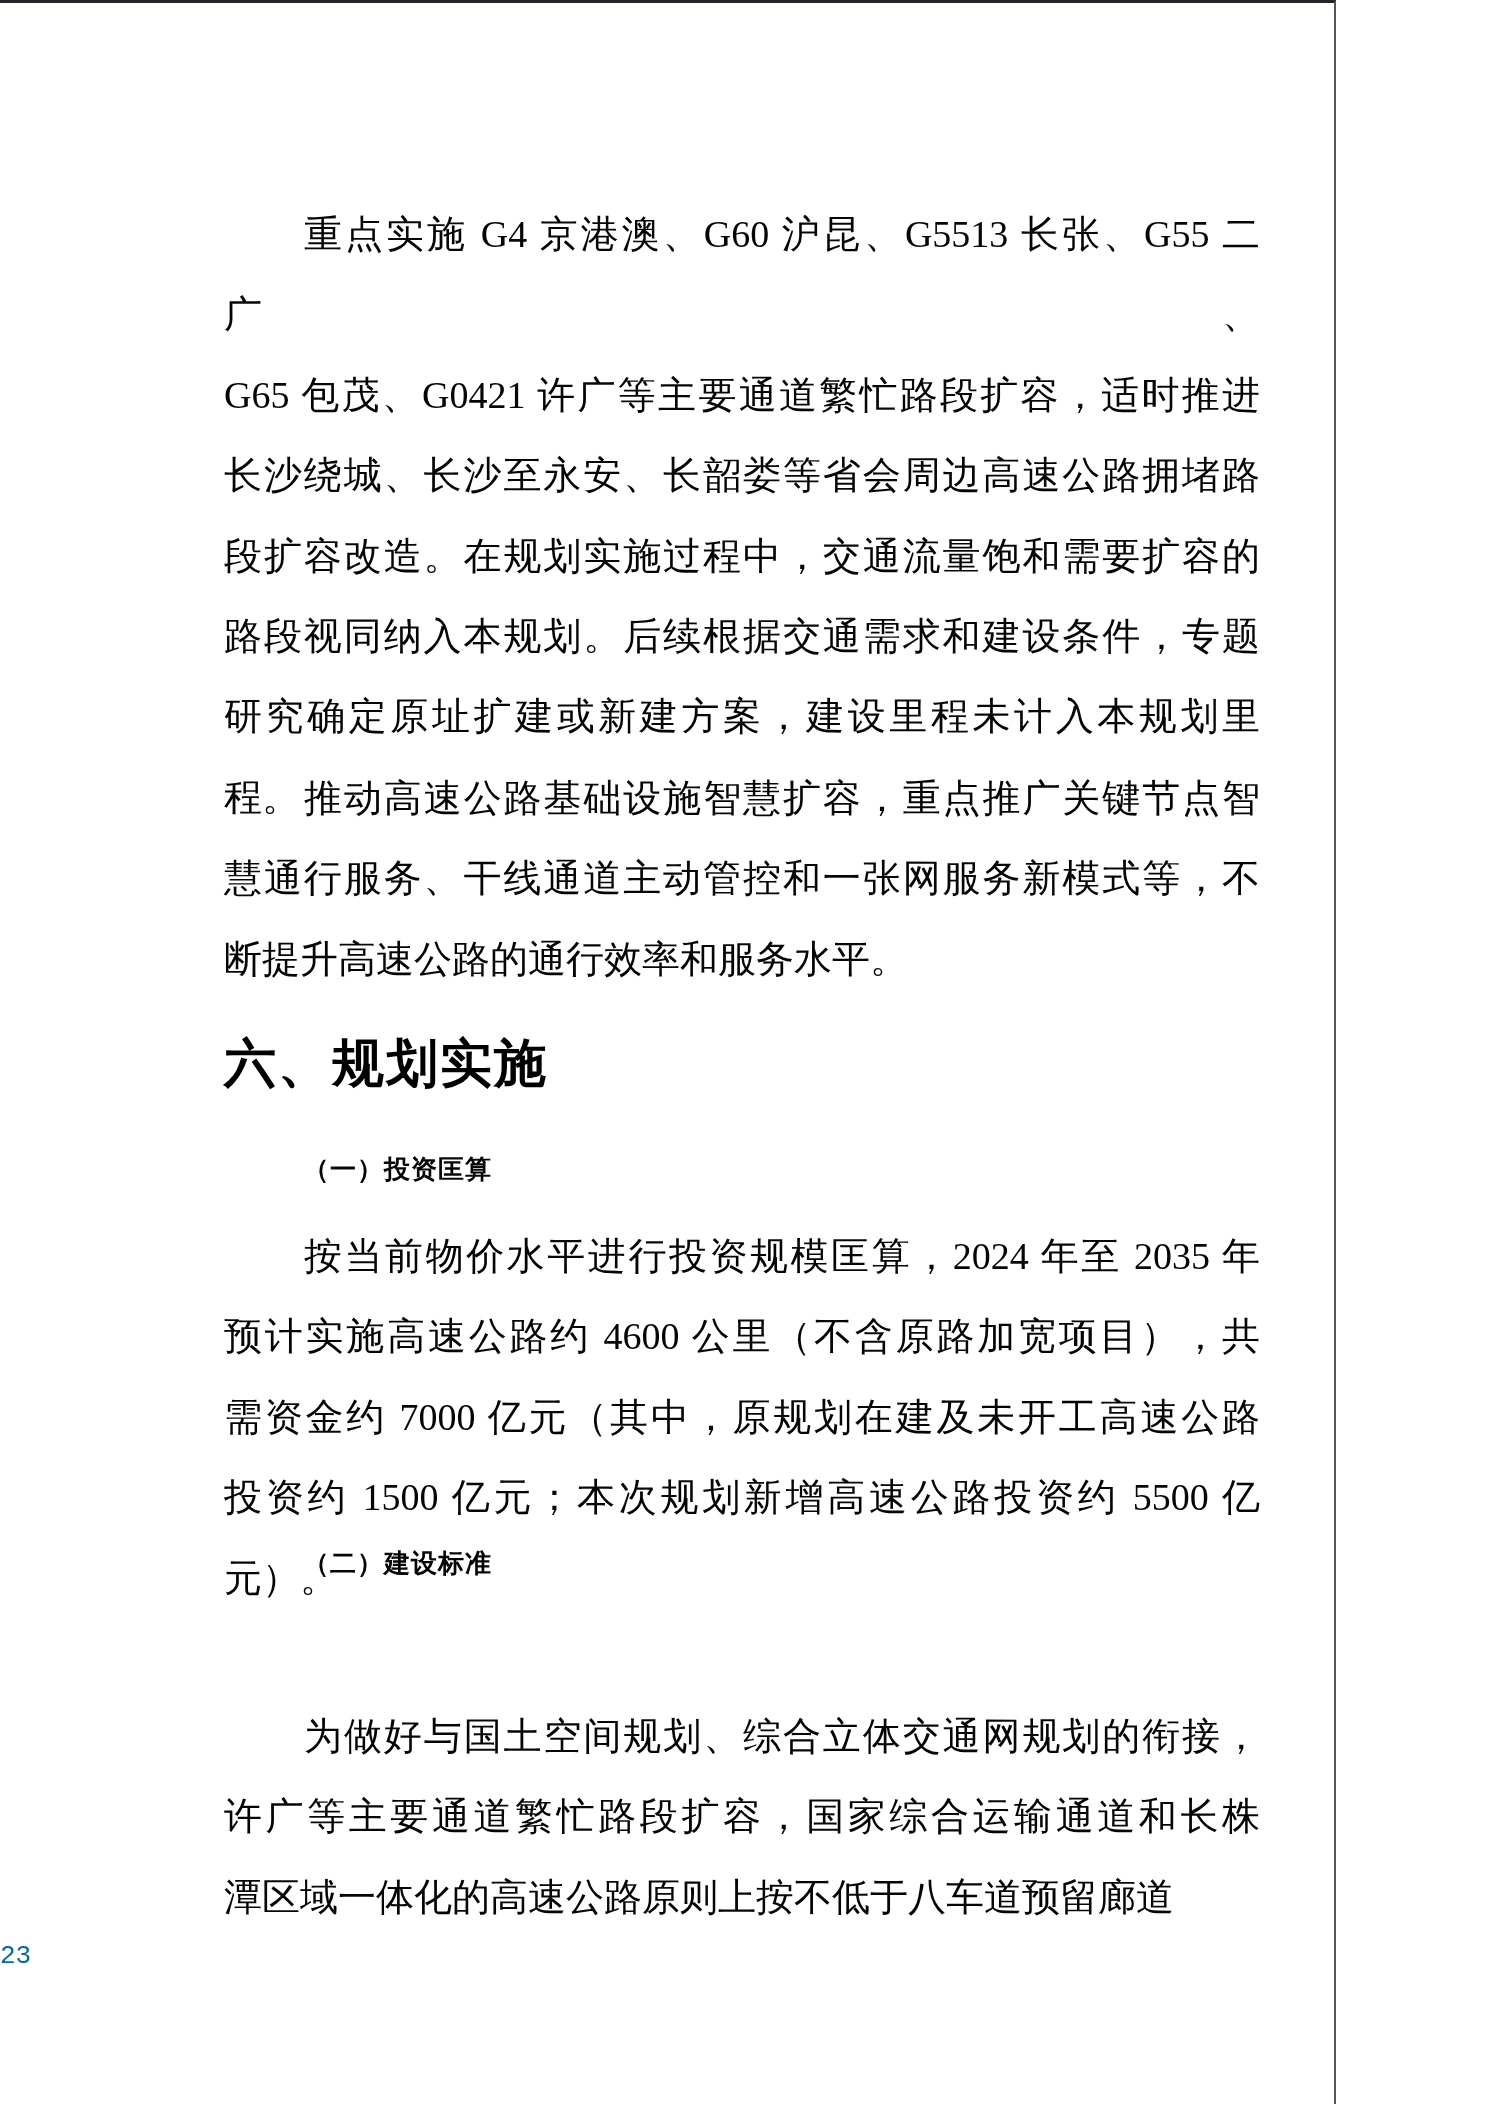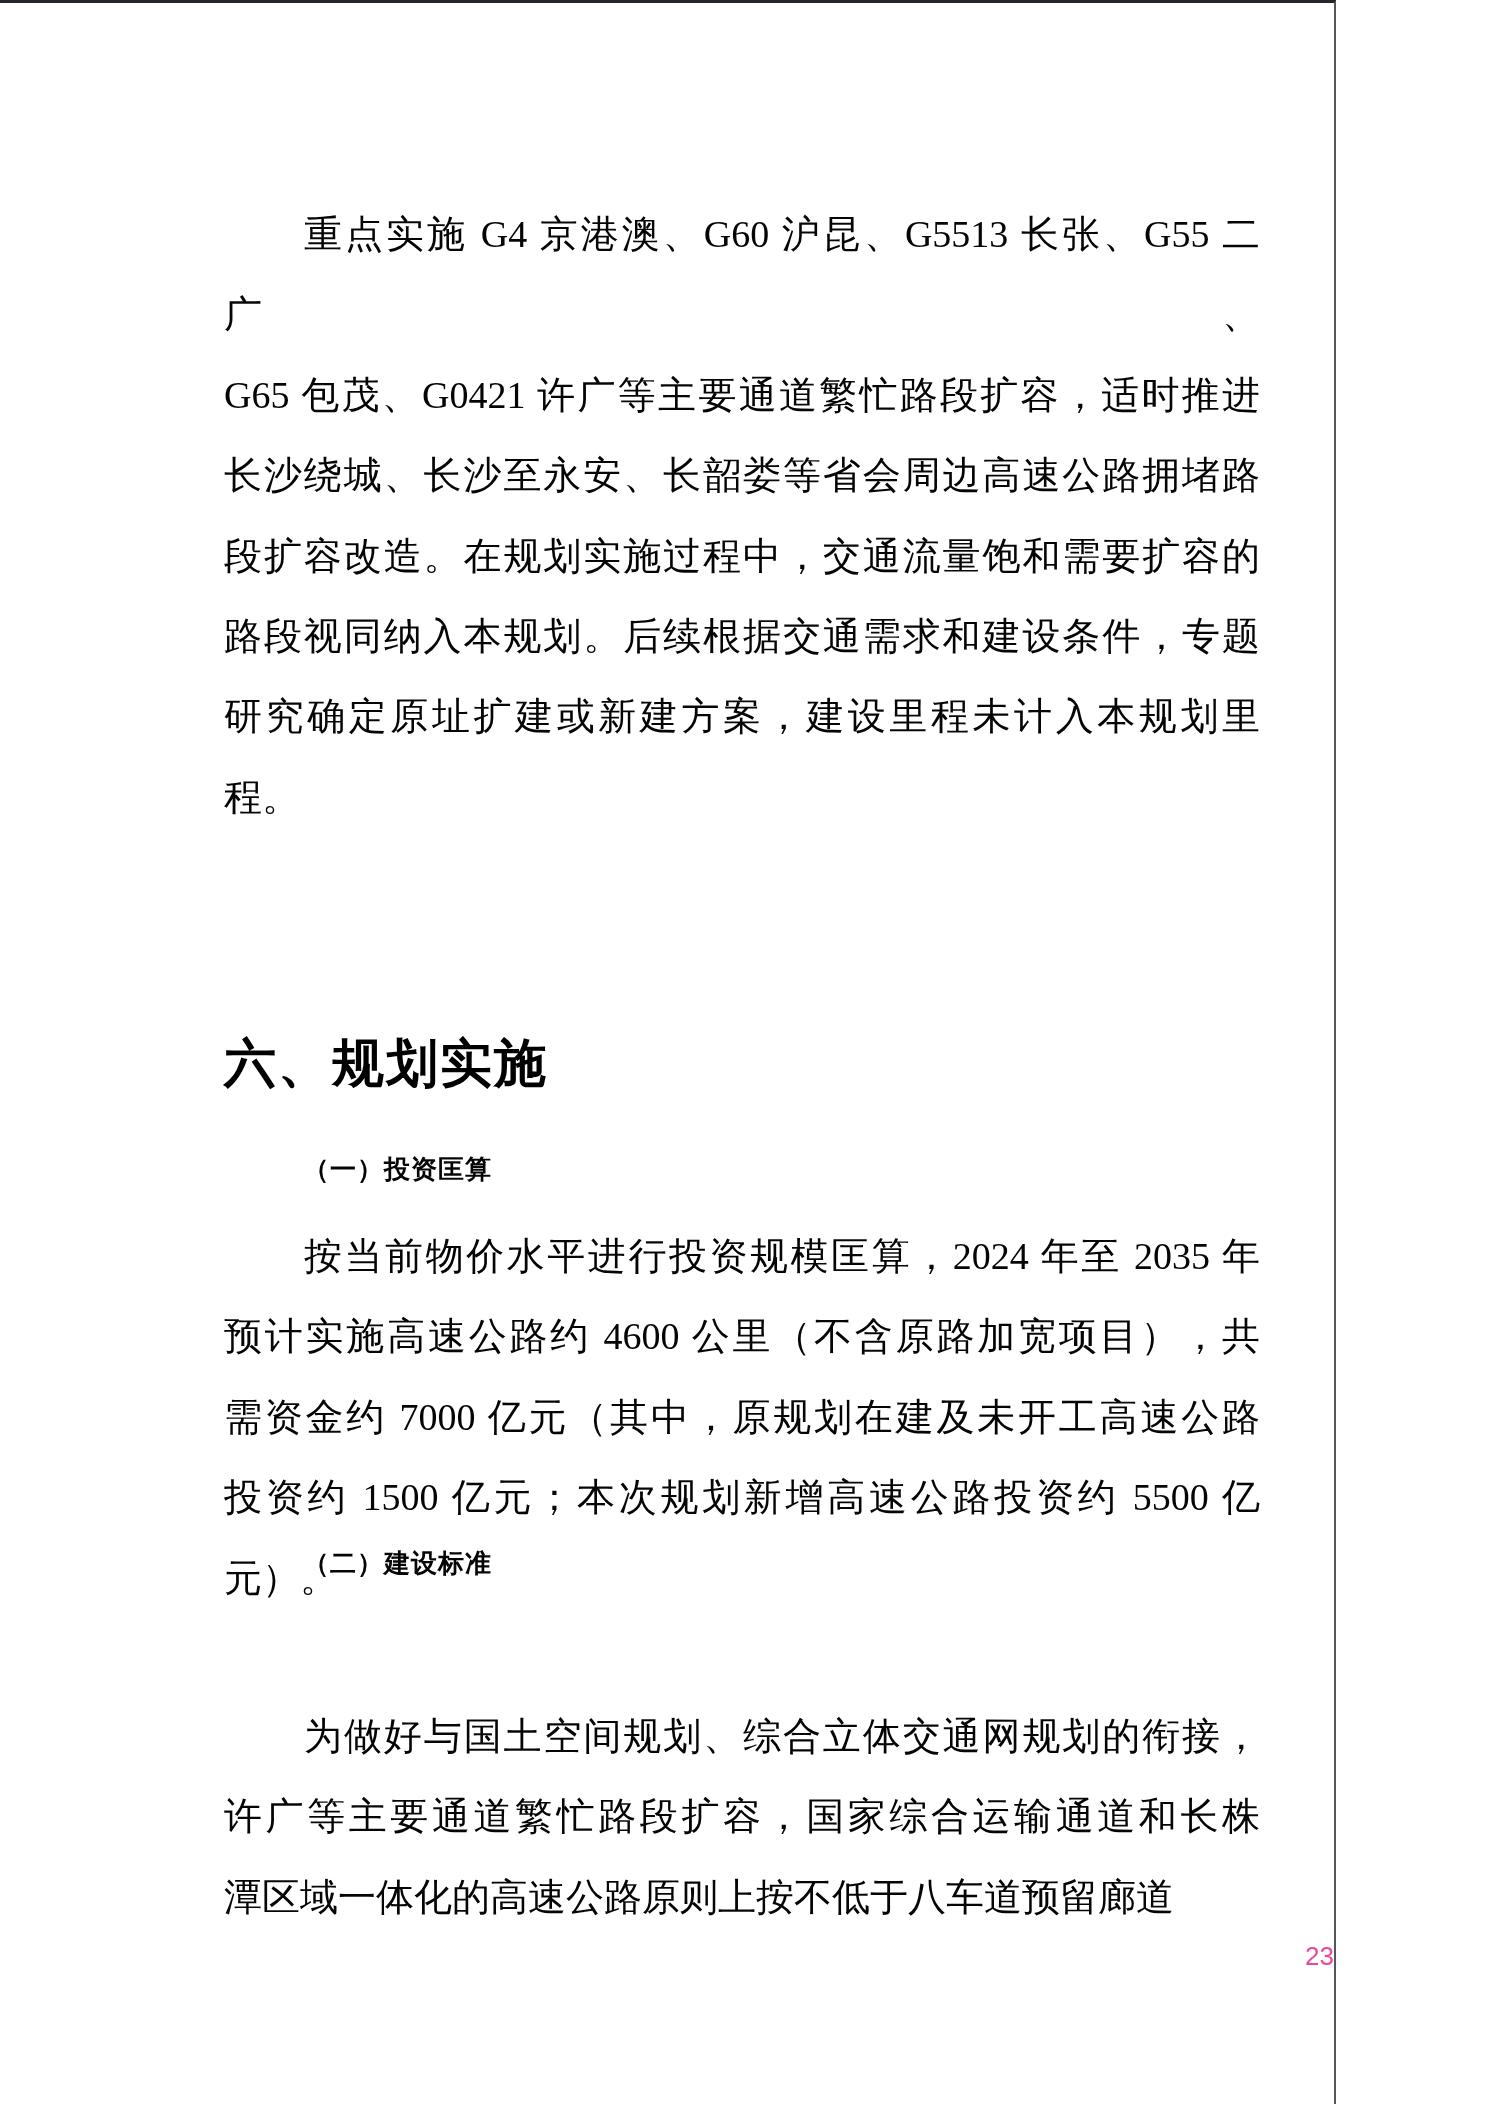--- a/index.html
+++ b/index.html
@@ -59,42 +59,47 @@
     font-size: 26px;
     line-height: 58px;
     text-indent: 79px;
     color: #050505;
     letter-spacing: 1px;
   }
   .page-number {
     position: absolute;
     left: 0;
     right: 0;
-    text-align: right;
+    text-align: left;
     font-size: 26px;
     line-height: 30px;
-    color: #ec4899;
-    font-family: Liberation Sans, sans-serif;
+    color: #0369a1;
+    font-family: Liberation Mono, monospace;
   }
 </style>
 </head>
 <body>
 
 <div class="page">
 
   <div class="col" style="top:191px">
     <div class="line indent">重点实施 G4 京港澳、G60 沪昆、G5513 长张、G55 二广、</div>
     <div class="line">G65 包茂、G0421 许广等主要通道繁忙路段扩容，适时推进</div>
     <div class="line">长沙绕城、长沙至永安、长韶娄等省会周边高速公路拥堵路</div>
     <div class="line">段扩容改造。在规划实施过程中，交通流量饱和需要扩容的</div>
     <div class="line">路段视同纳入本规划。后续根据交通需求和建设条件，专题</div>
     <div class="line">研究确定原址扩建或新建方案，建设里程未计入本规划里</div>
     <div class="line lastline">程。</div>
   </div>
 
+  <div class="col" style="top:755px">
+    <div class="line indent">推动高速公路基础设施智慧扩容，重点推广关键节点智</div>
+    <div class="line">慧通行服务、干线通道主动管控和一张网服务新模式等，不</div>
+    <div class="line lastline">断提升高速公路的通行效率和服务水平。</div>
+  </div>
 
   <div class="heading-1" style="top:1032px">六、规划实施</div>
 
   <div class="heading-2" style="top:1138px">（一）投资匡算</div>
 
   <div class="col" style="top:1213px">
     <div class="line indent">按当前物价水平进行投资规模匡算，2024 年至 2035 年</div>
     <div class="line">预计实施高速公路约 4600 公里（不含原路加宽项目），共</div>
     <div class="line">需资金约 7000 亿元（其中，原规划在建及未开工高速公路</div>
     <div class="line">投资约 1500 亿元；本次规划新增高速公路投资约 5500 亿</div>

